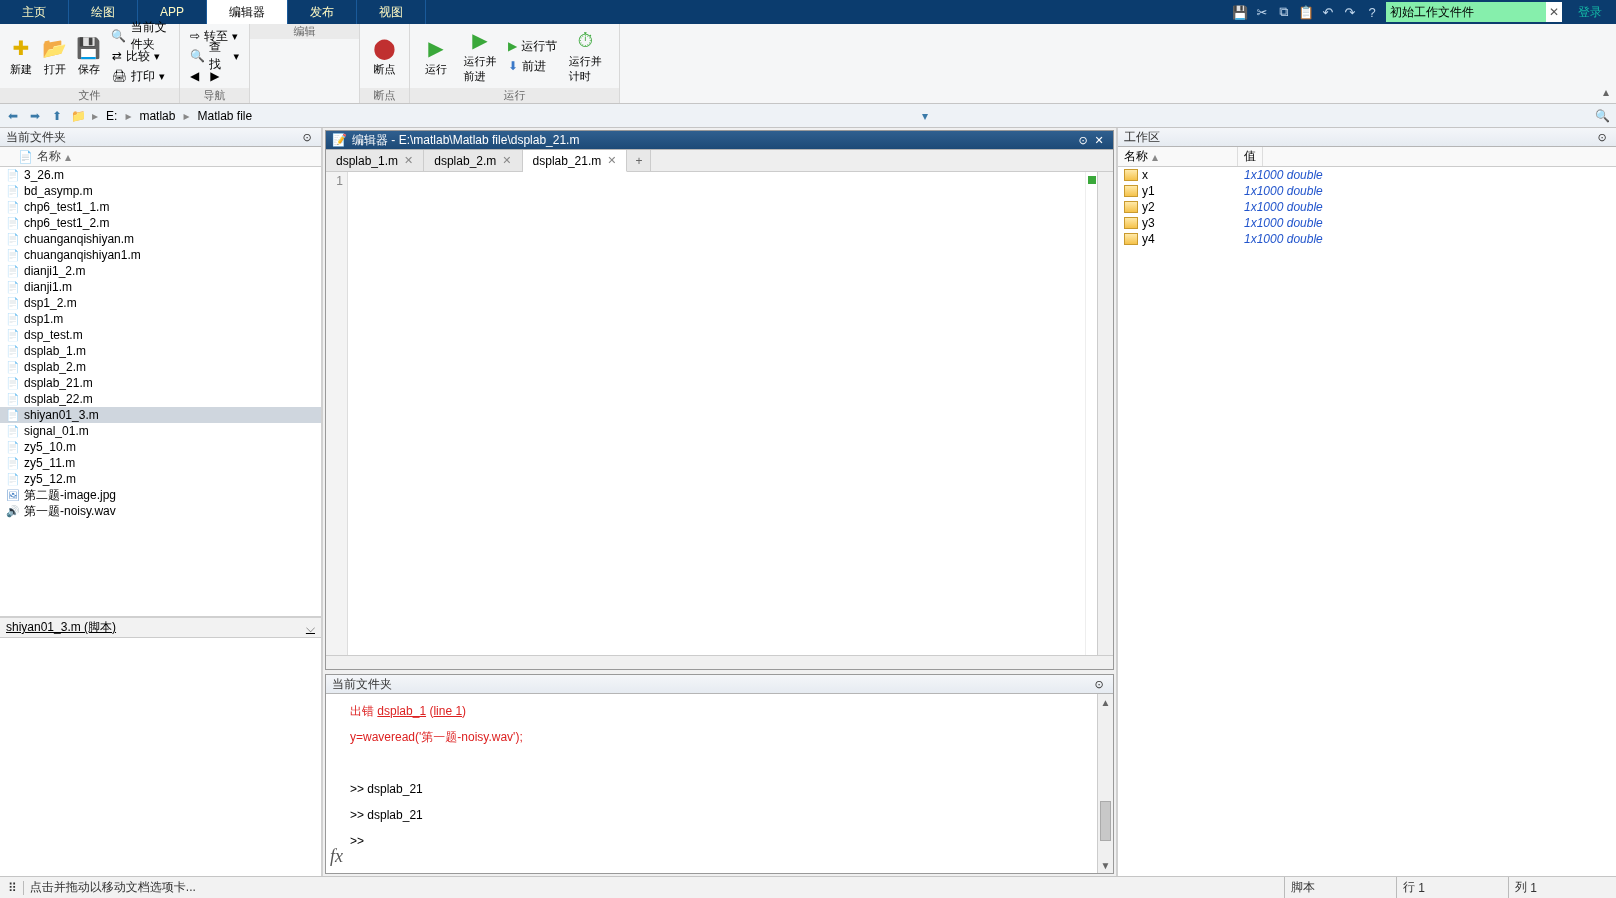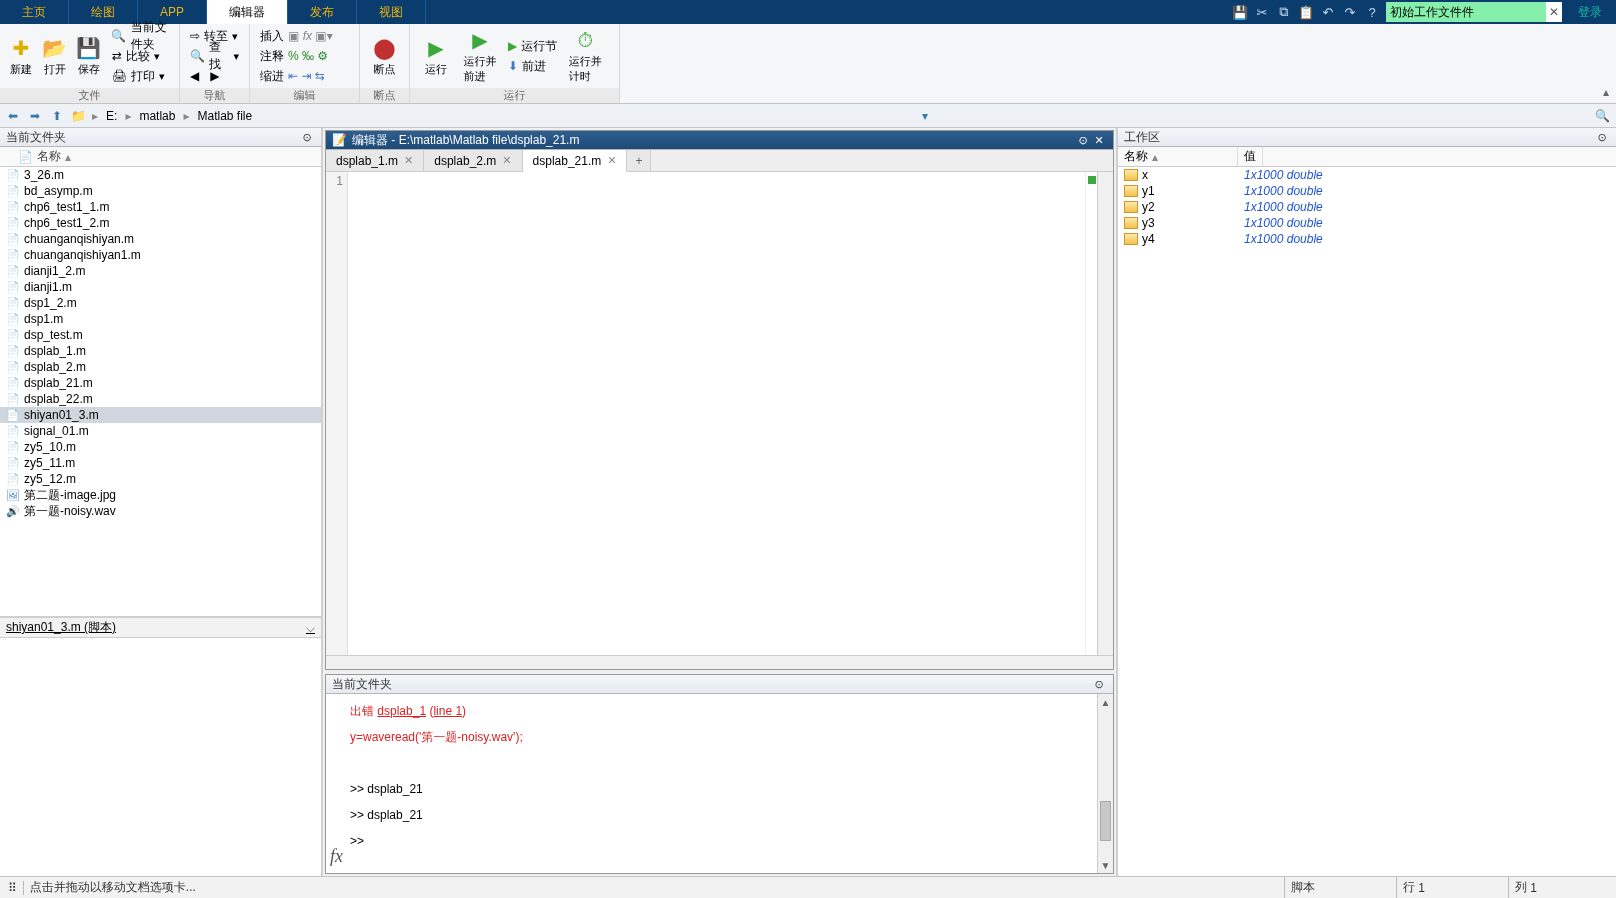--- a/index.html
+++ b/index.html
@@ -1,20 +1,20 @@
 <!DOCTYPE html>
 <html><head>
 <meta charset="utf-8">
 <style>
 * { margin: 0; padding: 0; box-sizing: border-box; font-family: "Microsoft YaHei", "Segoe UI", sans-serif; font-size: 12px; }
 body { width: 1616px; height: 898px; background: #f0f0f0; display: flex; flex-direction: column; overflow: hidden; }
 
 
 .top-tabs { height: 24px; background: #0b3c6e; display: flex; align-items: stretch; }
-.top-tab { padding: 0 22px; color: #eab308; display: flex; align-items: center; cursor: pointer; border-right: 1px solid #1a5a9a; }
+.top-tab { padding: 0 22px; color: #fef9c3; display: flex; align-items: center; cursor: pointer; border-right: 1px solid #1a5a9a; }
 .top-tab.active { background: #fff; color: #000; }
 .top-right { margin-left: auto; display: flex; align-items: center; gap: 6px; padding-right: 4px; }
 .top-right .icon { width: 16px; height: 16px; color: #c0d6ec; display:flex; align-items:center; justify-content:center; font-size:13px;}
 .search-box { width: 160px; height: 20px; background: #86efac; border: none; padding: 0 4px; }
 .search-wrap { display:flex; align-items:center; background:#fff; }
 .search-clear { width:16px; height:20px; background:#fff; display:flex; align-items:center; justify-content:center; color:#555;}
 .login { color: #14b8a6; padding: 0 10px; display:flex; align-items:center; }
 
 
 .ribbon { height: 80px; background: #f5f6f7; border-bottom: 1px solid #c5c5c5; display: flex; }
@@ -158,36 +158,20 @@
     <div class="ribbon-group-body">
       <div class="rcol" style="width:100%">
         <div class="rbtn-small"><span>⇨</span><span>转至</span>▾</div>
         <div class="rbtn-small"><span>🔍</span><span>查找</span>▾</div>
         <div class="rbtn-small"><span>◀</span>&nbsp;<span>▶</span></div>
       </div>
     </div>
     <div class="ribbon-group-label">导航</div>
   </div>
   <div class="ribbon-group" style="width:110px">
-    <div class="ribbon-group-body">
-      <div class="rcol">
-        <div class="rbtn-small">
-            <span>插入</span> 
-            <span style="color:#888">▣ <i>fx</i> ▣▾</span>
-          </div>
-        <div class="rbtn-small">
-            <span>注释</span> 
-            <span style="color:#2a8a2a">% ‰ ⚙</span>
-          </div>
-        <div class="rbtn-small">
-            <span>缩进</span> 
-            <span style="color:#4a78c8">⇤ ⇥ ⇆</span>
-          </div>
-      </div>
-    </div>
     <div class="ribbon-group-label">编辑</div>
   </div>
   <div class="ribbon-group" style="width:50px">
     <div class="ribbon-group-body">
       <div class="rbtn-big">
           <span class="ico" style="color:#c03030">⬤</span>
           <span class="lab">断点</span>
         </div>
     </div>
     <div class="ribbon-group-label">断点</div>

